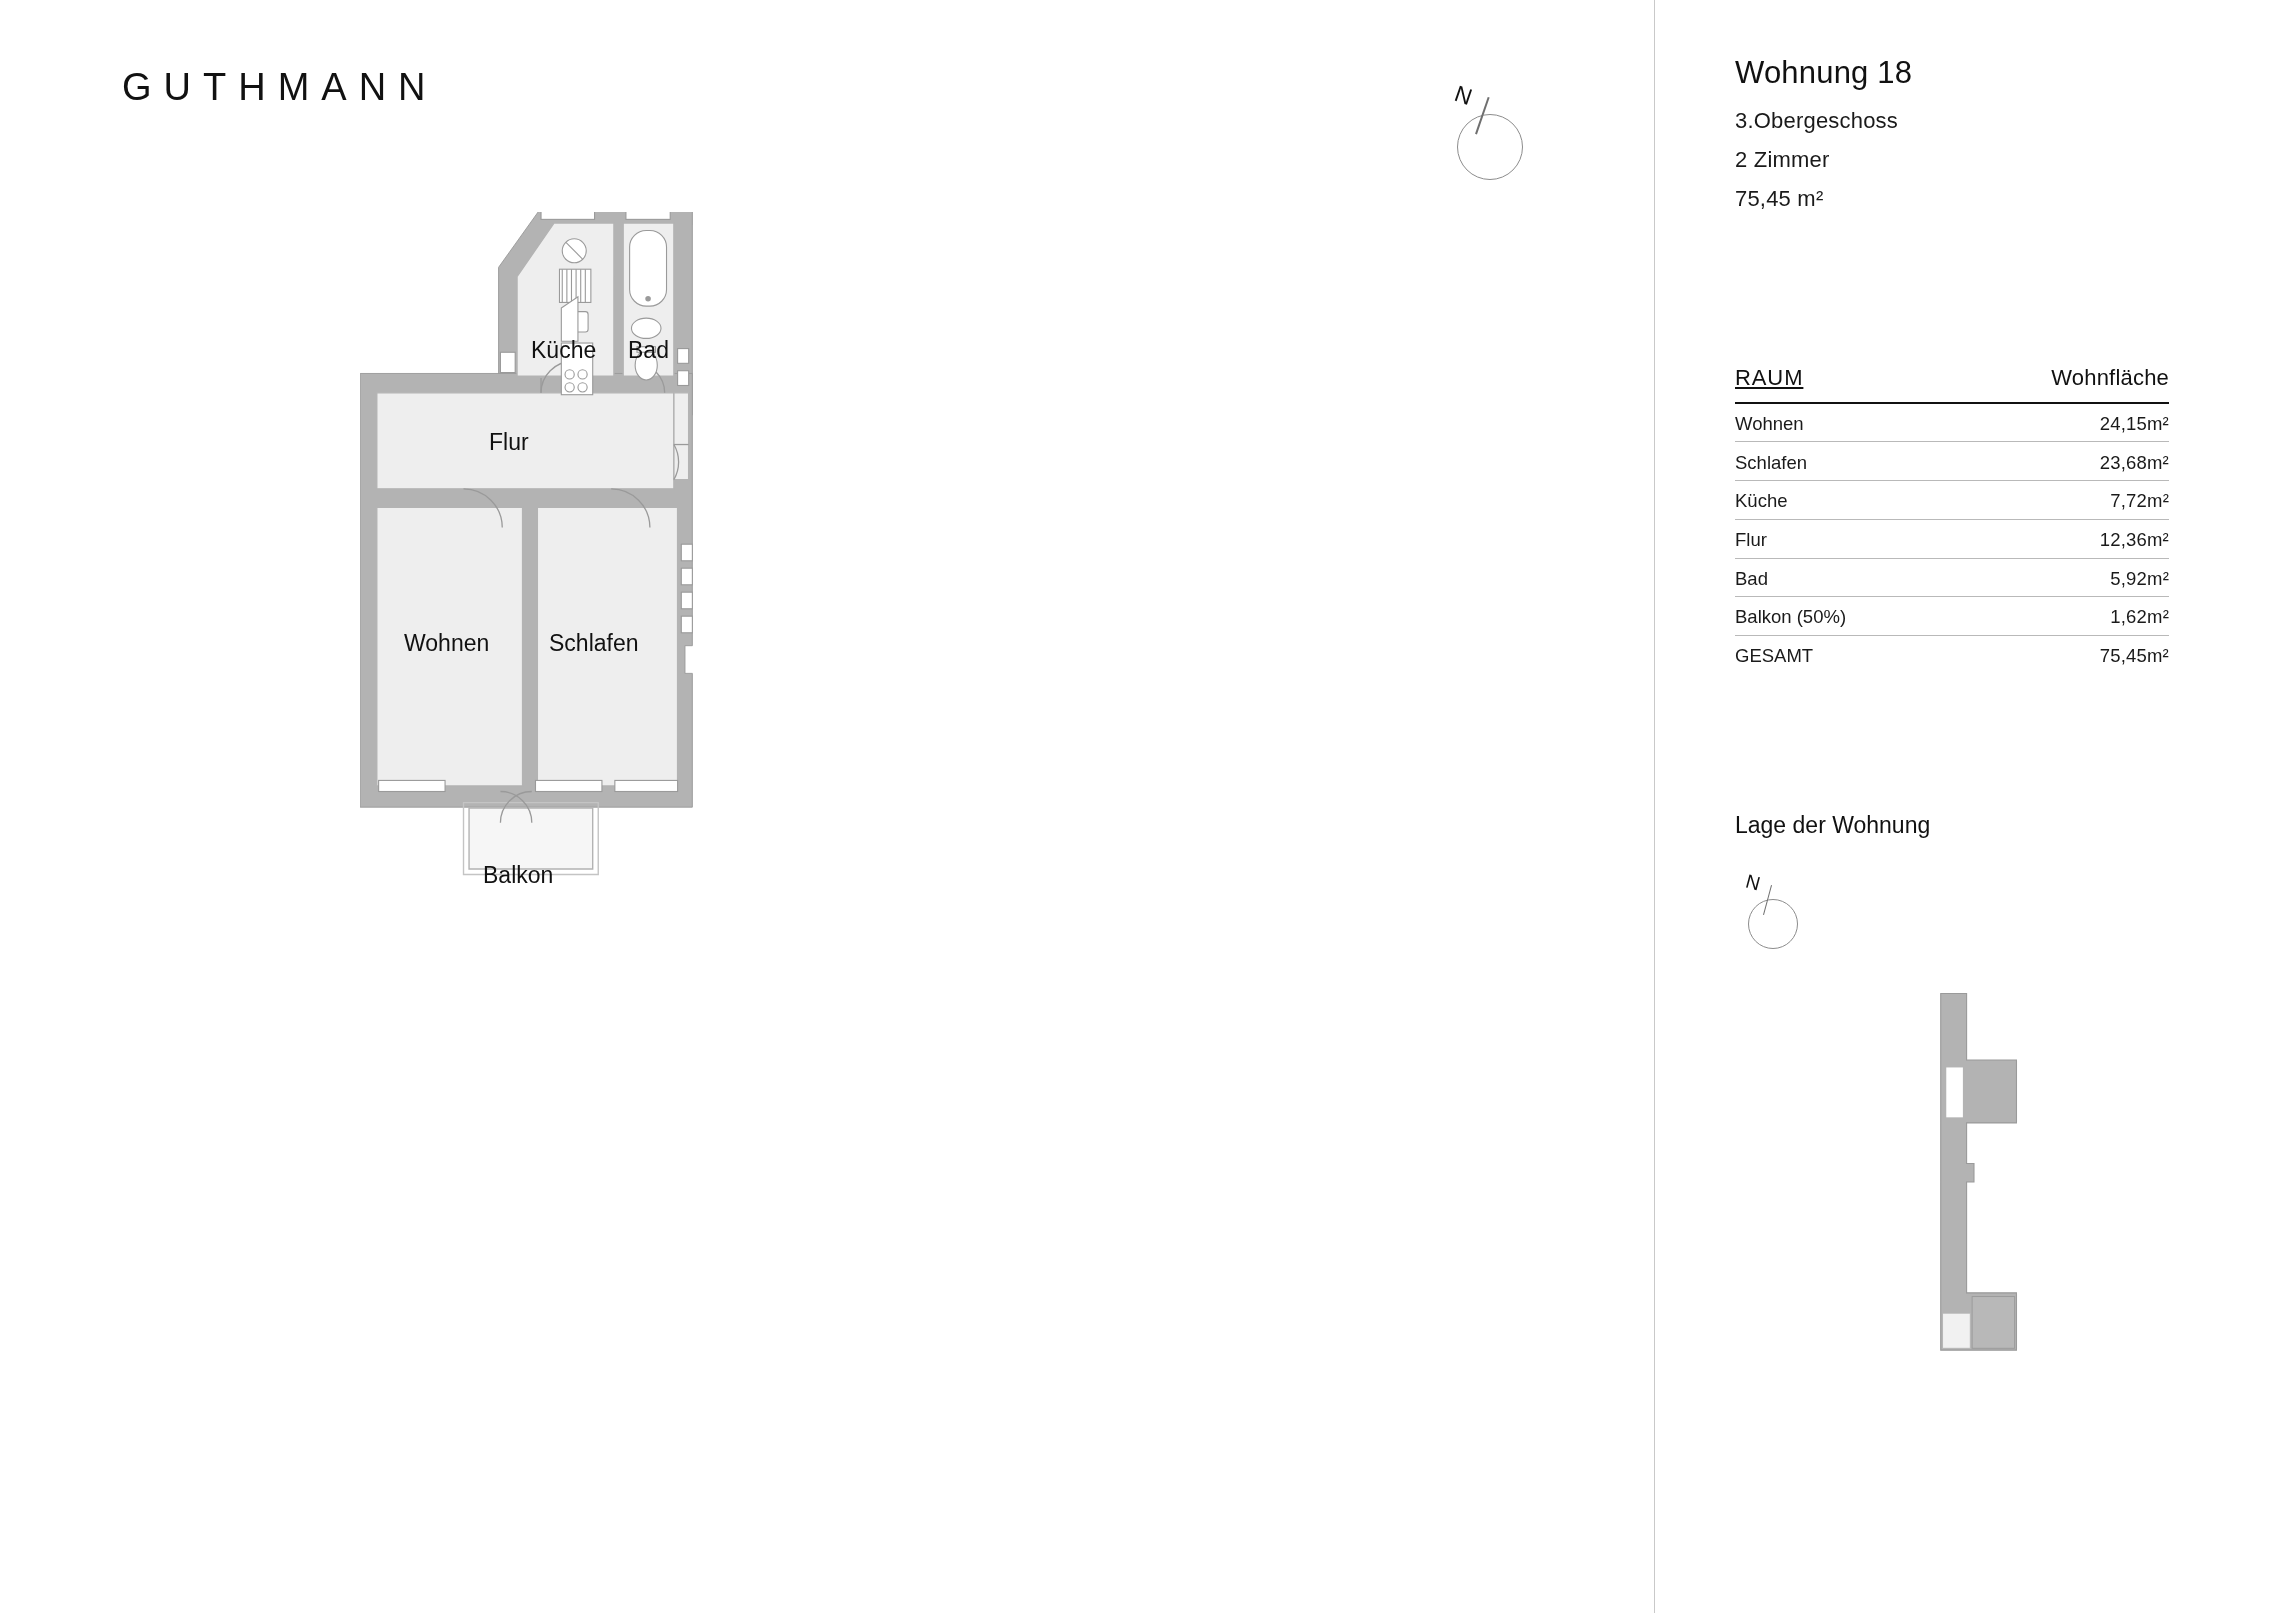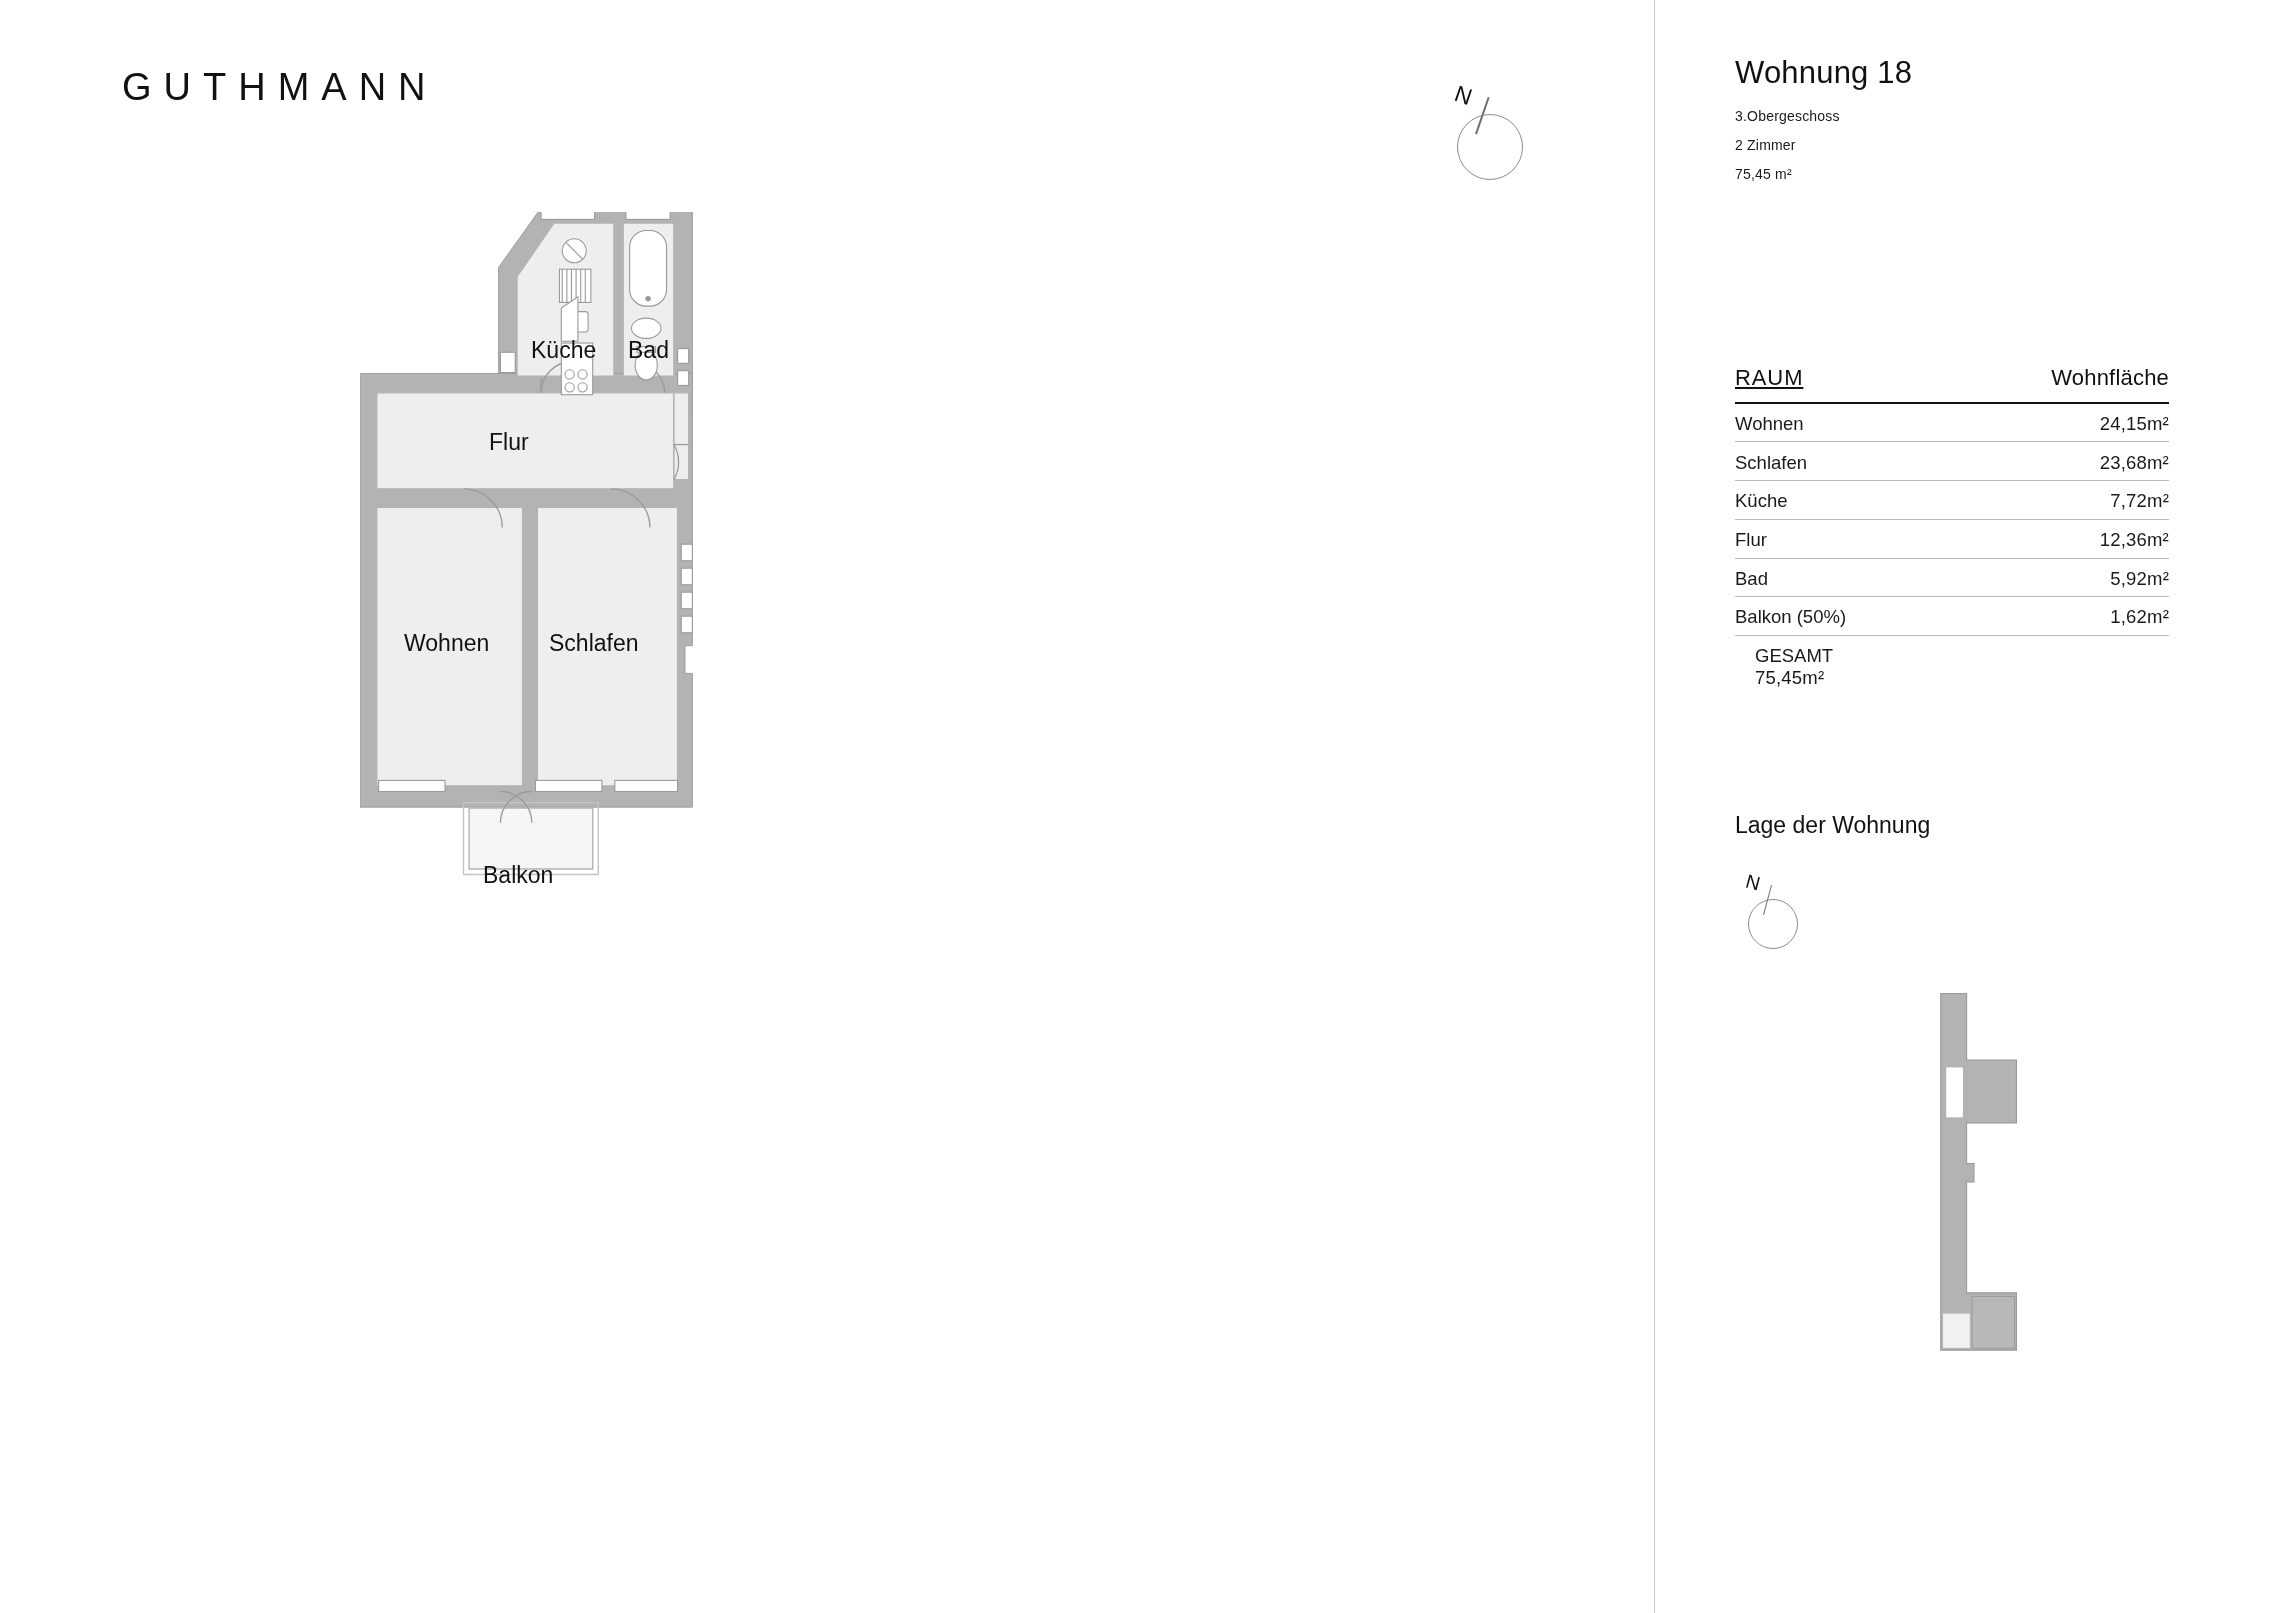--- a/index.html
+++ b/index.html
@@ -46,21 +46,21 @@
     width: 461px;
   }
   #unit-title {
     font-size: 31px;
     font-weight: 400;
     color: #111;
     margin: 0 0 16.6px 0;
     letter-spacing: 0.2px;
   }
   .unit-meta {
-    font-size: 14px;
+    font-size: 22px;
     color: #1a1a1a;
     margin: 0 0 13px 0;
     letter-spacing: 0.2px;
   }
 
   
   #area-table {
     position: absolute;
     left: 1735px;
     top: 365px;
@@ -85,21 +85,20 @@
     display: flex;
     justify-content: space-between;
     align-items: baseline;
     font-size: 18.5px;
     padding: 9.2px 0 6.5px 0;
     border-bottom: 0.9px solid #b9b9b9;
     color: #1a1a1a;
   }
   .tbl-row.total {
     border-bottom: none;
-    flex-direction: column;
   }
   .tbl-row .val { letter-spacing: 0.2px; margin-left: 20px; }
 
   
   #lage-title {
     position: absolute;
     left: 1735px;
     top: 812px;
     font-size: 23px;
     color: #111;

